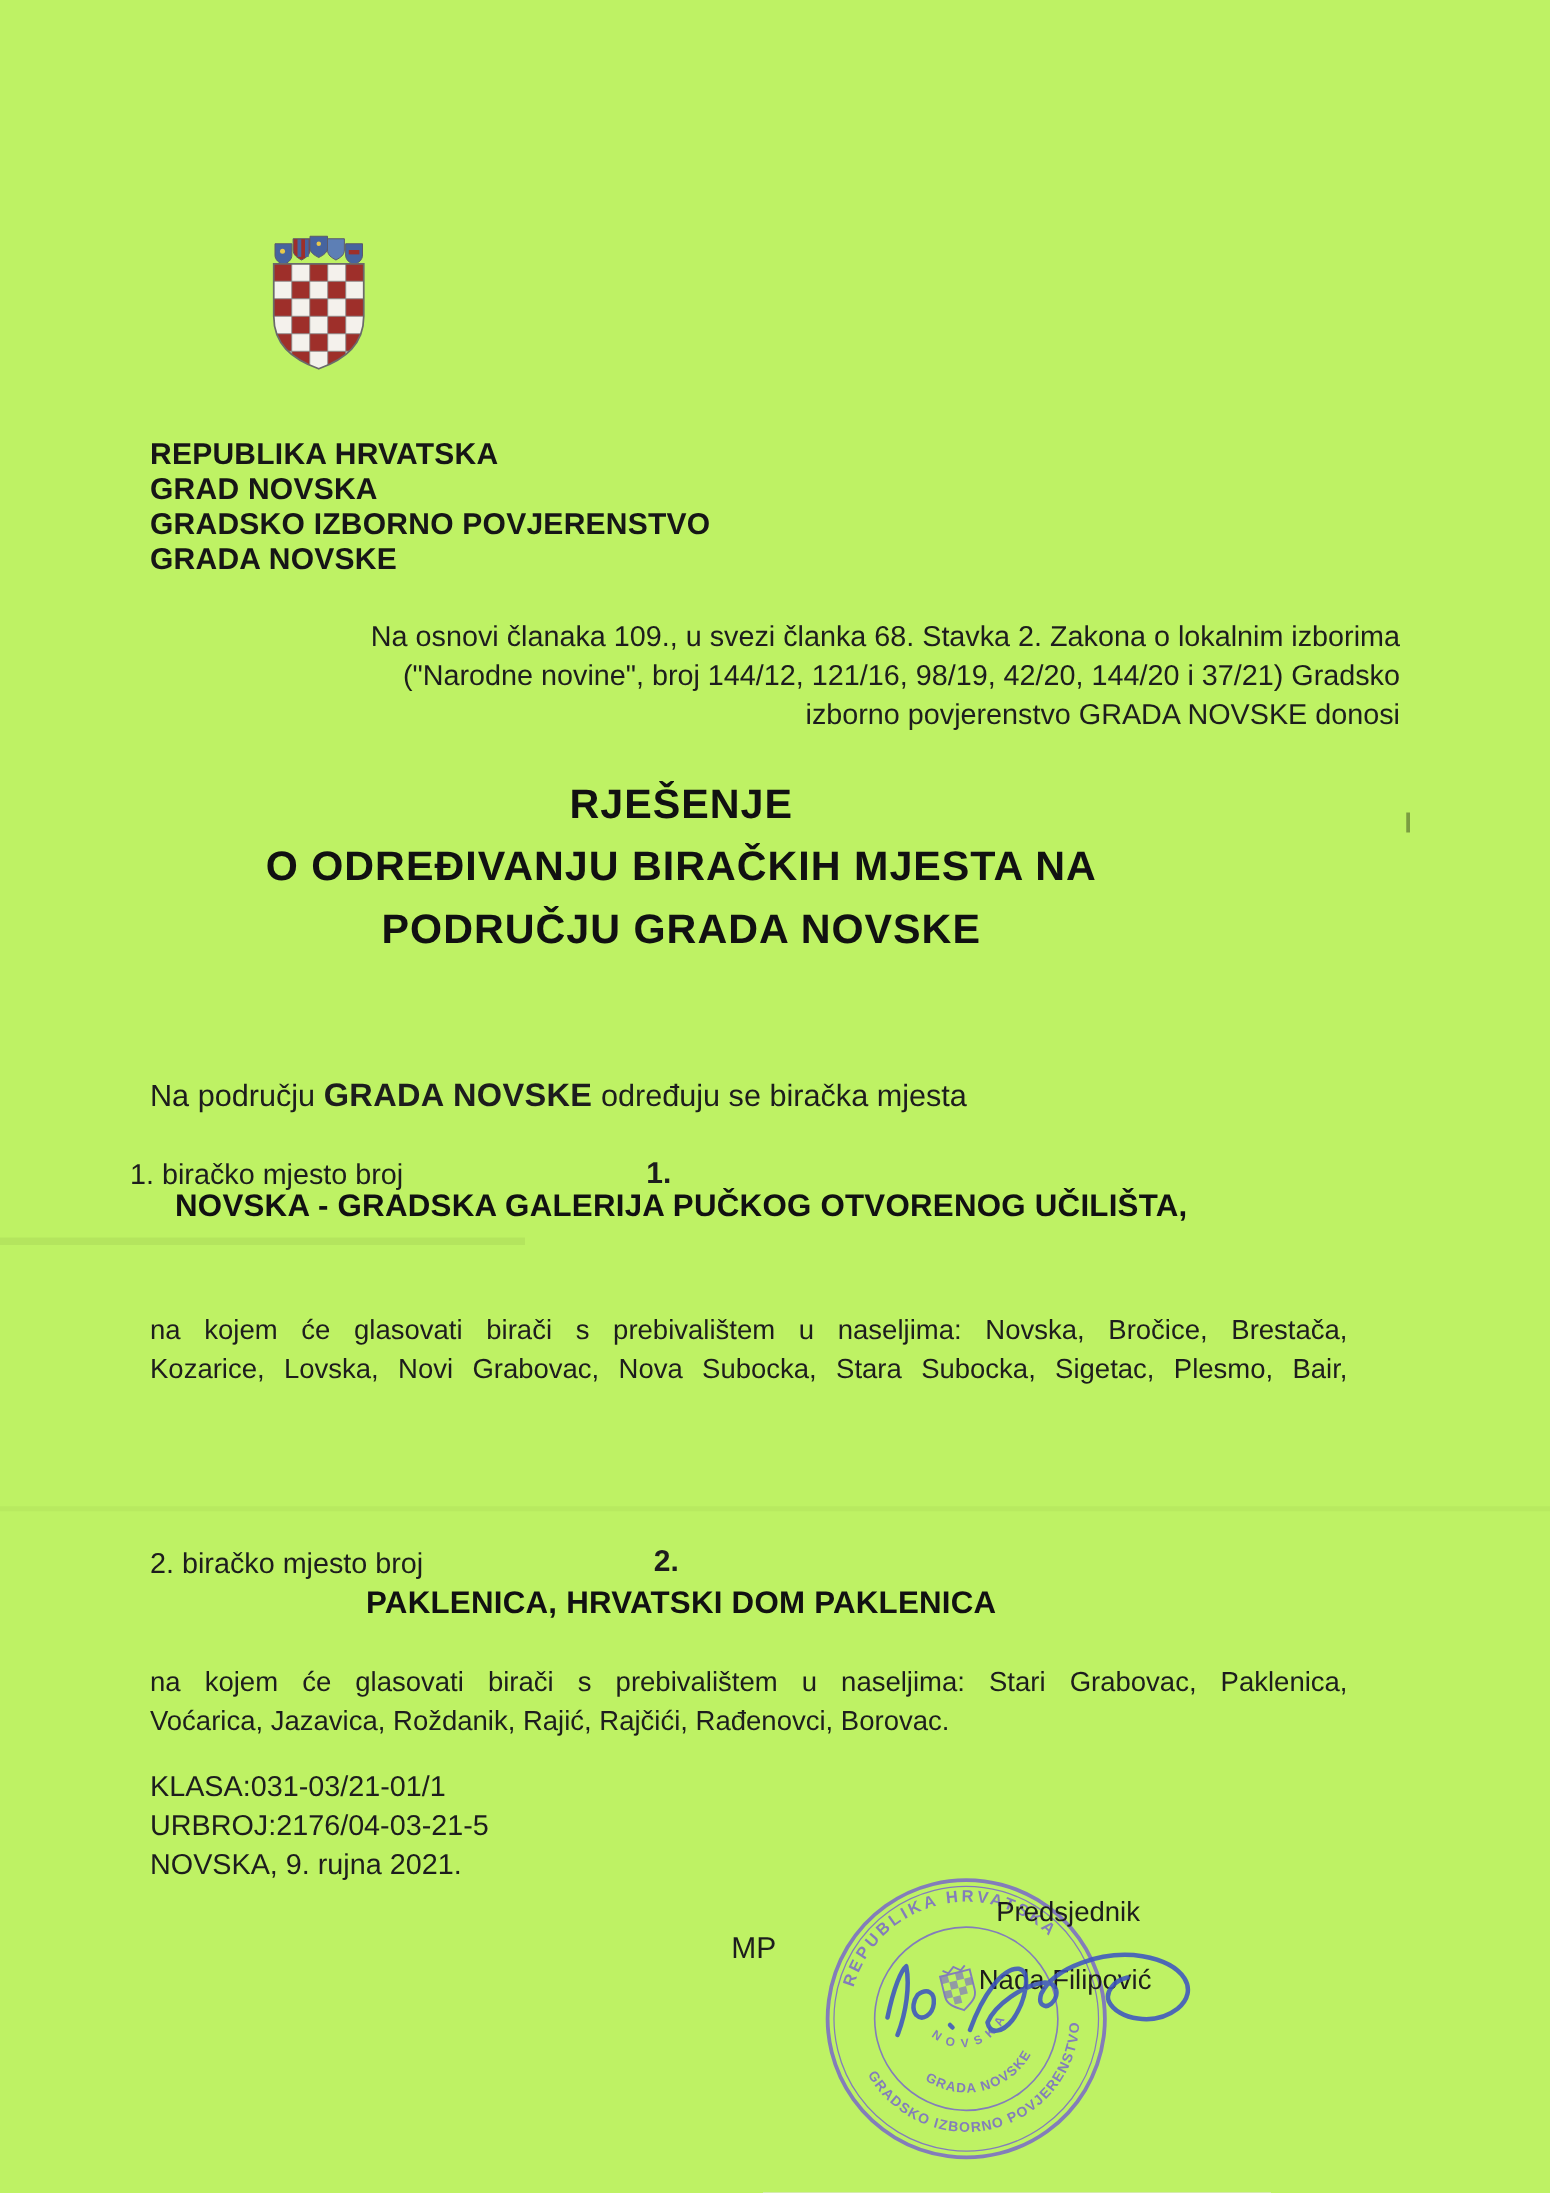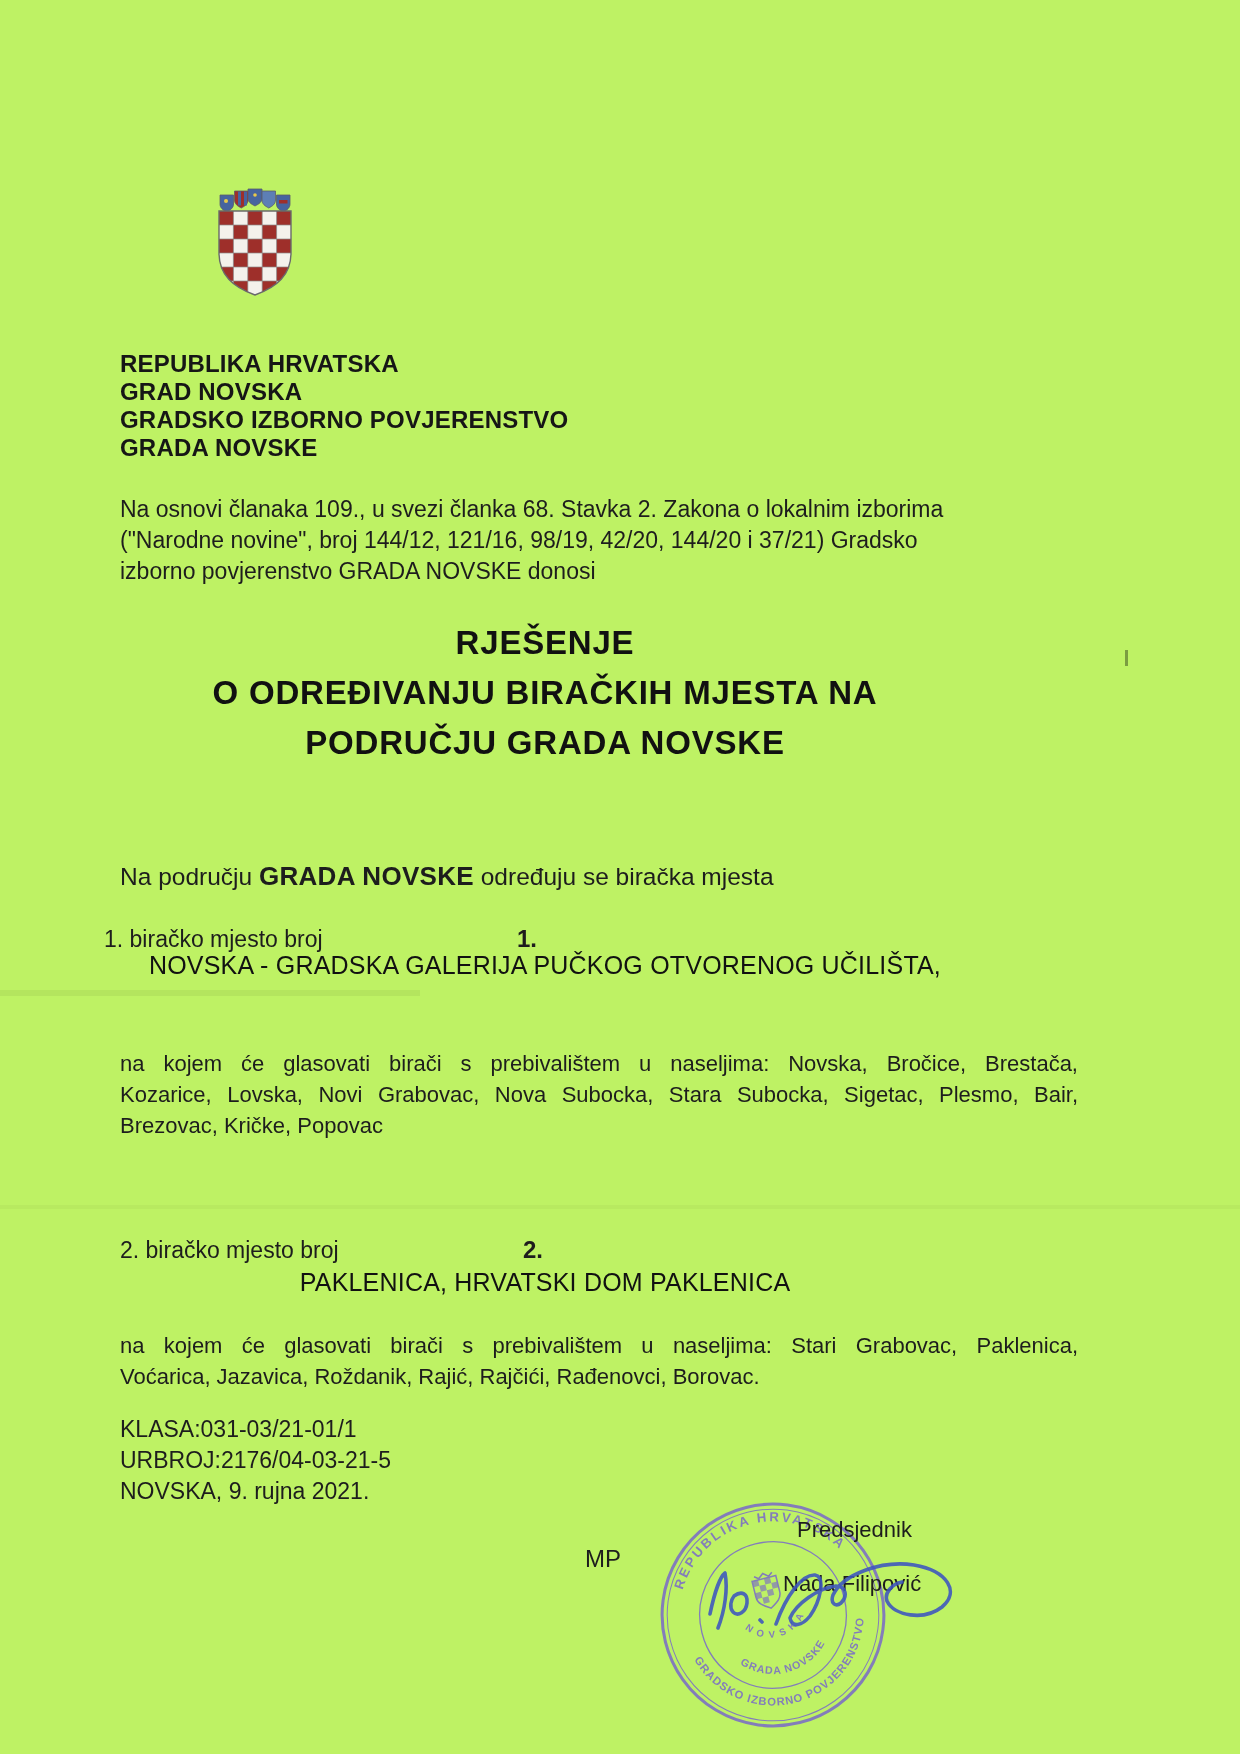--- a/index.html
+++ b/index.html
@@ -7,30 +7,30 @@
     position:relative;width:1240px;height:1754px;background:#bef264;
     font-family:"Liberation Sans","DejaVu Sans",sans-serif;color:#1d1d1d;
     overflow:hidden;margin:0 auto;
   }
   .abs{position:absolute;}
   
   .coat{left:205px;top:183px;width:100px;height:120px;}
   
   .hdr{left:120px;top:350px;font-size:24px;font-weight:700;line-height:28px;color:#161616;letter-spacing:.2px;}
   
-  .intro{left:120px;top:494px;width:1000px;font-size:23px;line-height:31px;white-space:nowrap;}
+  .intro{left:120px;top:494px;width:1000px;font-size:23px;line-height:31px;white-space:nowrap;text-align:right;}
   
   .title{left:120px;top:618px;width:850px;text-align:center;font-size:33px;font-weight:700;line-height:50px;color:#111;letter-spacing:.8px;}
   
   .subject{left:120px;top:861px;font-size:24.5px;white-space:nowrap;}
   .subject .b{font-weight:700;font-size:26px;letter-spacing:.3px;}
   
   .st-label{font-size:23px;white-space:nowrap;}
   .st-num{font-size:24px;font-weight:700;}
-  .center-col{left:120px;width:850px;text-align:center;font-weight:400;font-size:25px;color:#111;white-space:nowrap;letter-spacing:.2px;}
+  .center-col{left:120px;width:850px;text-align:center;font-weight:700;font-size:25px;color:#111;white-space:nowrap;letter-spacing:.2px;}
   .voters{left:120px;width:958px;font-size:22px;line-height:31px;}
   .voters .vline{white-space:nowrap;}
   .voters .just{text-align:justify;text-align-last:justify;}
   
   .refs{left:120px;top:1414px;font-size:23px;line-height:31px;white-space:nowrap;}
   .mp{left:585px;top:1545px;font-size:24px;z-index:4;}
   .sig-title{left:797px;top:1517px;font-size:22px;z-index:4;}
   .sig-name{left:783px;top:1571px;font-size:22px;z-index:4;}
   .stamp-wrap{left:656px;top:1498px;width:234px;height:234px;transform:rotate(-14deg);z-index:2;opacity:.88;}
   .signature{left:668px;top:1544px;width:350px;height:120px;z-index:5;}
@@ -119,21 +119,20 @@
   <div class="abs subject">
     <span>Na području </span><span class="b">GRADA NOVSKE</span><span> određuju se biračka mjesta</span>
   </div>
 
   <div class="abs st-label" style="left:104px;top:926px;">1. biračko mjesto broj</div>
   <div class="abs st-num" style="left:517px;top:925px;">1.</div>
   <div class="abs center-col" style="top:951px;">NOVSKA - GRADSKA GALERIJA PUČKOG OTVORENOG UČILIŠTA,</div>
   <div class="abs voters" style="top:1048px;">
     <div class="vline just">na kojem će glasovati birači s prebivalištem u naseljima: Novska, Bročice, Brestača,</div>
     <div class="vline just">Kozarice, Lovska, Novi Grabovac, Nova Subocka, Stara Subocka, Sigetac, Plesmo, Bair,</div>
-    <div class="vline">Brezovac, Kričke, Popovac</div>
   </div>
 
   <div class="abs st-label" style="left:120px;top:1237px;">2. biračko mjesto broj</div>
   <div class="abs st-num" style="left:523px;top:1236px;">2.</div>
   <div class="abs center-col" style="top:1268px;">PAKLENICA, HRVATSKI DOM PAKLENICA</div>
   <div class="abs voters" style="top:1330px;">
     <div class="vline just">na kojem će glasovati birači s prebivalištem u naseljima: Stari Grabovac, Paklenica,</div>
     <div class="vline">Voćarica, Jazavica, Roždanik, Rajić, Rajčići, Rađenovci, Borovac.</div>
   </div>
 

